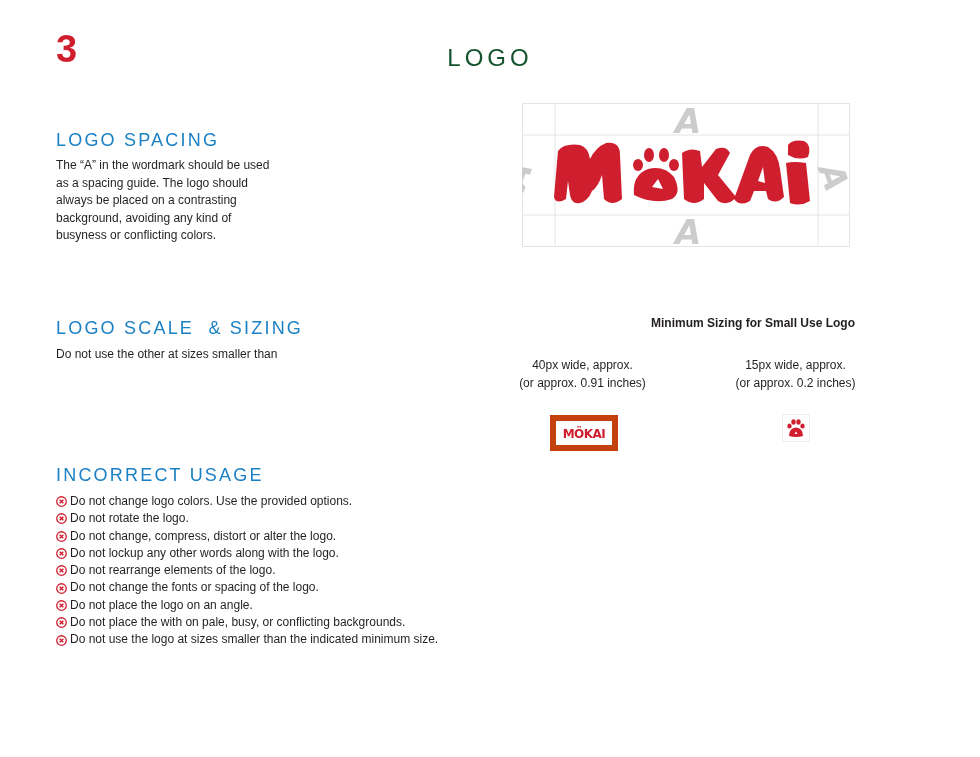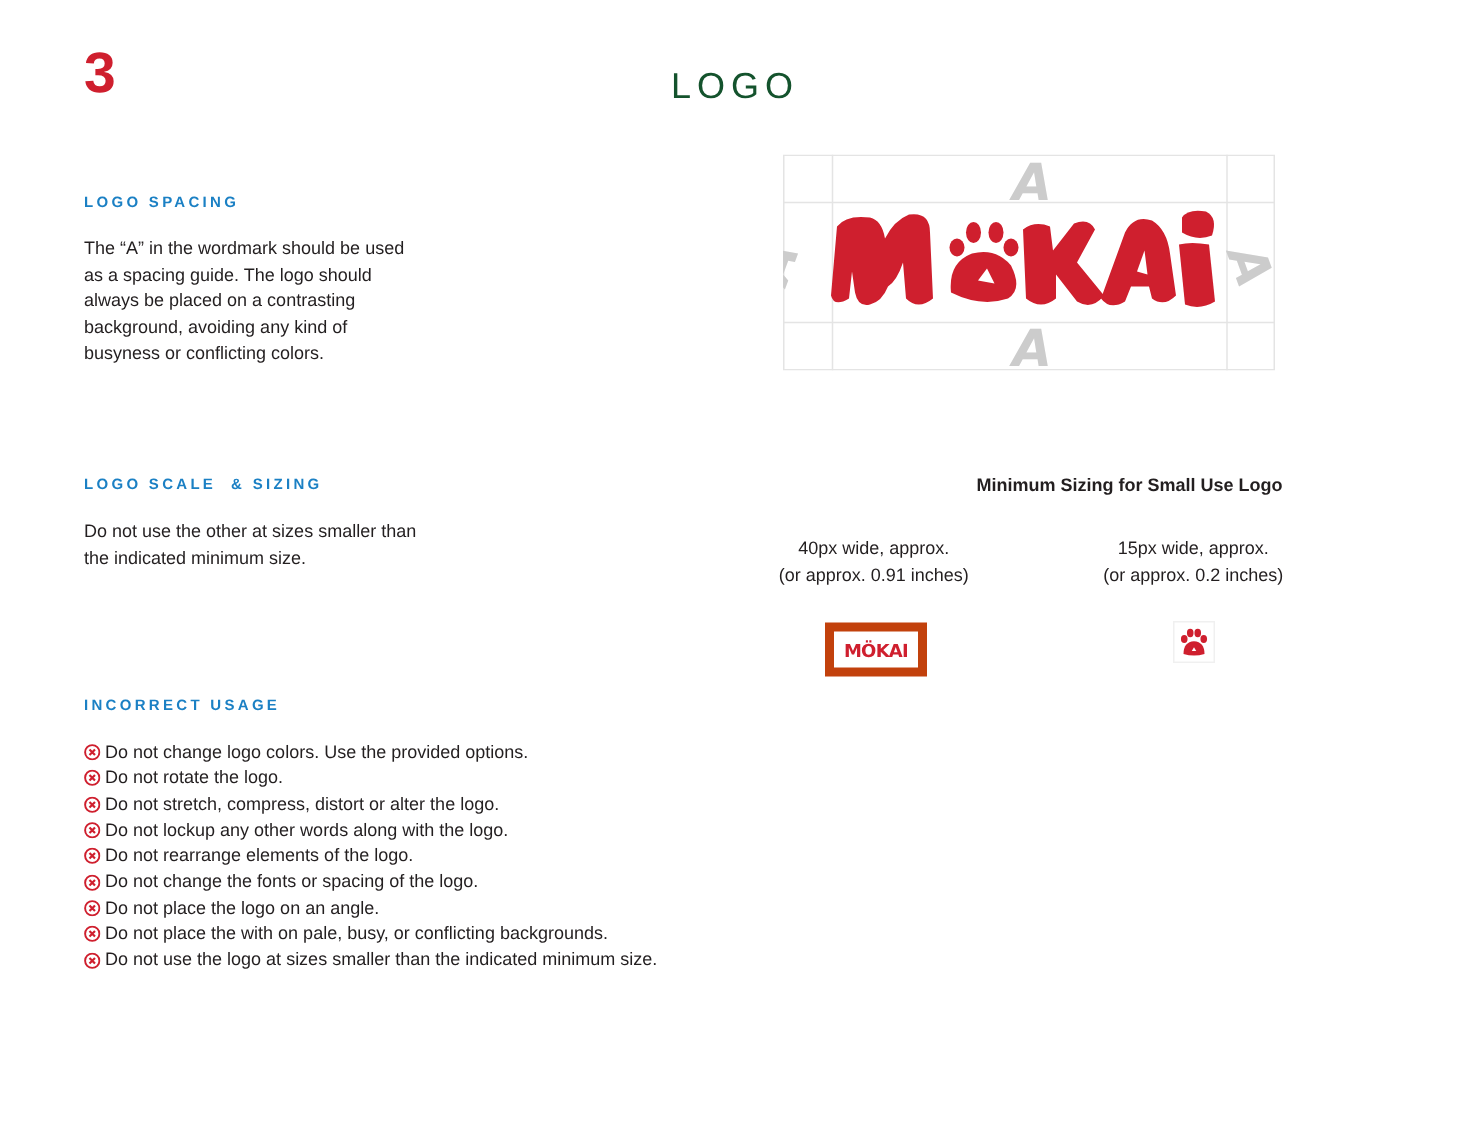--- a/index.html
+++ b/index.html
@@ -1,21 +1,21 @@
 <!DOCTYPE html>
 <html><head>
 <meta charset="utf-8">
 <style>
   html, body { margin: 0; padding: 0; background: #ffffff; }
   body { width: 980px; height: 757px; position: relative; overflow: hidden;
          font-family: "Liberation Sans", "DejaVu Sans", sans-serif; color: #231f20; }
   .abs { position: absolute; }
   .page-number { left: 56px; top: 30px; font-size: 38px; font-weight: bold; color: #cf1f2e; line-height: 1; }
   .page-title { left: 0; width: 980px; text-align: center; top: 44px; font-size: 24px; letter-spacing: 4px; color: #14532d; font-weight: normal; }
-  .section-heading { font-size: 10px; font-weight: bold; letter-spacing: 2.2px; color: #1b80c4; }
+  .section-heading { font-size: 18px; font-weight: normal; letter-spacing: 2.2px; color: #1b80c4; }
   .body-text { font-size: 12px; line-height: 17.5px; color: #231f20; }
   .list { left: 56px; top: 493px; margin: 0; padding: 0; list-style: none; }
   .list li { font-size: 12px; line-height: 17.3px; display: flex; align-items: center; white-space: nowrap; }
   .x-icon { width: 11px; height: 11px; margin-right: 3px; flex: none; }
   .logo-wrap { left: 522px; top: 103px; width: 328px; height: 144px; }
   .sizing-title { left: 520px; width: 335px; text-align: right; top: 316px; font-size: 12px; font-weight: bold; }
   .size-col { text-align: center; font-size: 12px; line-height: 17.5px; }
 </style>
 </head>
 <body>
@@ -70,21 +70,20 @@
     <g fill="#ffffff">
       <path d="M130 84 L136 76 L141 86 Z"></path>
       <path d="M236 78 L241 64 L243 80 Z"></path>
     </g>
   </svg>
 </div>
 
 <div class="abs section-heading" style="left:56px; top:318px; white-space:pre;">LOGO SCALE  &amp; SIZING</div>
 <div class="abs body-text" style="left:56px; top:346px;">
   <div>Do not use the other at sizes smaller than</div>
-  <div>the indicated minimum size.</div>
 </div>
 
 <div class="abs sizing-title">Minimum Sizing for Small Use Logo</div>
 
 <div class="abs size-col" style="left:490px; width:185px; top:357px;">
   <div>40px wide, approx.</div>
   <div>(or approx. 0.91 inches)</div>
 </div>
 <div class="abs size-col" style="left:703px; width:185px; top:357px;">
   <div>15px wide, approx.</div>
@@ -125,21 +124,21 @@
         <circle cx="6" cy="6" r="5.2" fill="none" stroke="#cf1f2e" stroke-width="1.4"></circle>
         <path d="M4 4 L8 8 M8 4 L4 8" stroke="#cf1f2e" stroke-width="1.6"></path>
       </svg>
     <span>Do not rotate the logo.</span>
   </li>
   <li>
     <svg class="x-icon" viewBox="0 0 12 12">
         <circle cx="6" cy="6" r="5.2" fill="none" stroke="#cf1f2e" stroke-width="1.4"></circle>
         <path d="M4 4 L8 8 M8 4 L4 8" stroke="#cf1f2e" stroke-width="1.6"></path>
       </svg>
-    <span>Do not stretch, compress, distort or alter the logo.</span>
+    <span>Do not change, compress, distort or alter the logo.</span>
   </li>
   <li>
     <svg class="x-icon" viewBox="0 0 12 12">
         <circle cx="6" cy="6" r="5.2" fill="none" stroke="#cf1f2e" stroke-width="1.4"></circle>
         <path d="M4 4 L8 8 M8 4 L4 8" stroke="#cf1f2e" stroke-width="1.6"></path>
       </svg>
     <span>Do not lockup any other words along with the logo.</span>
   </li>
   <li>
     <svg class="x-icon" viewBox="0 0 12 12">

